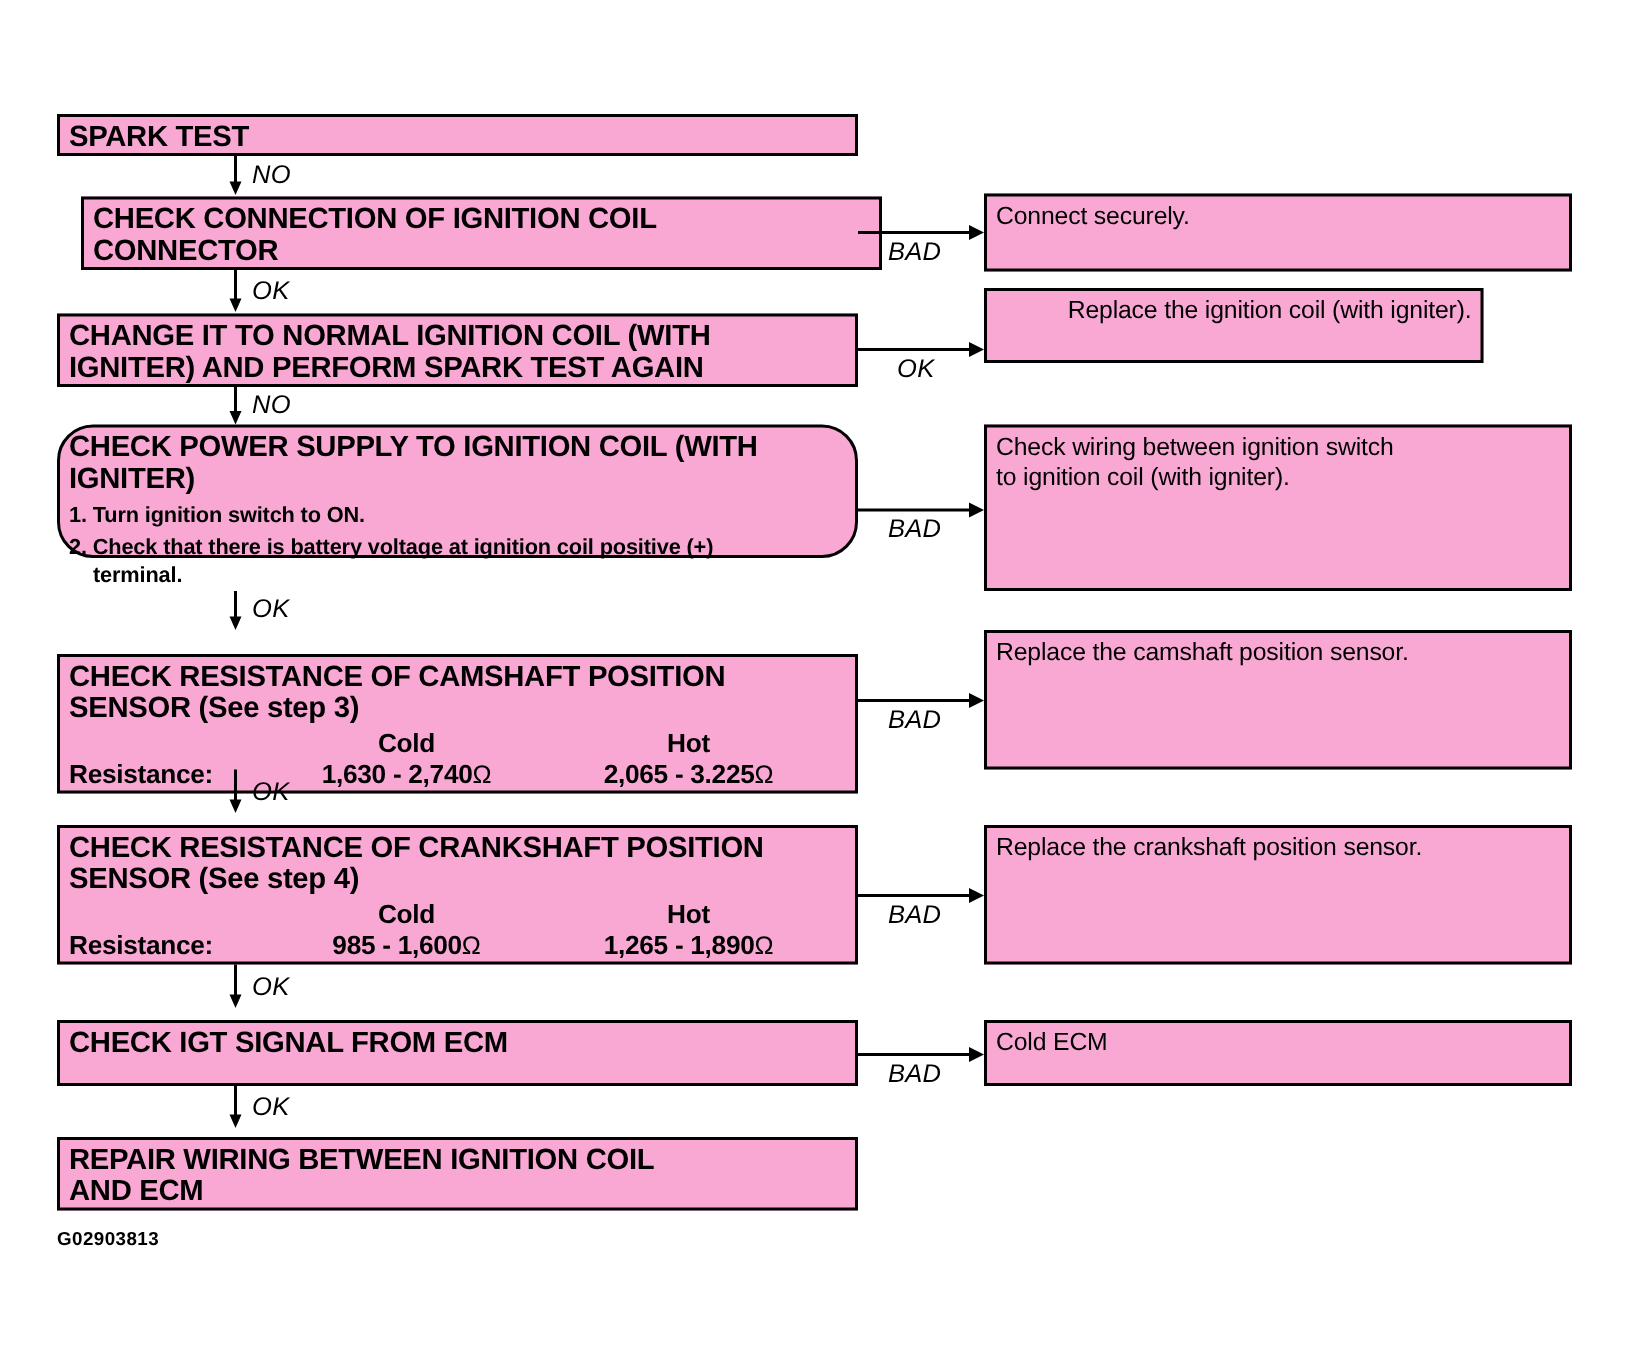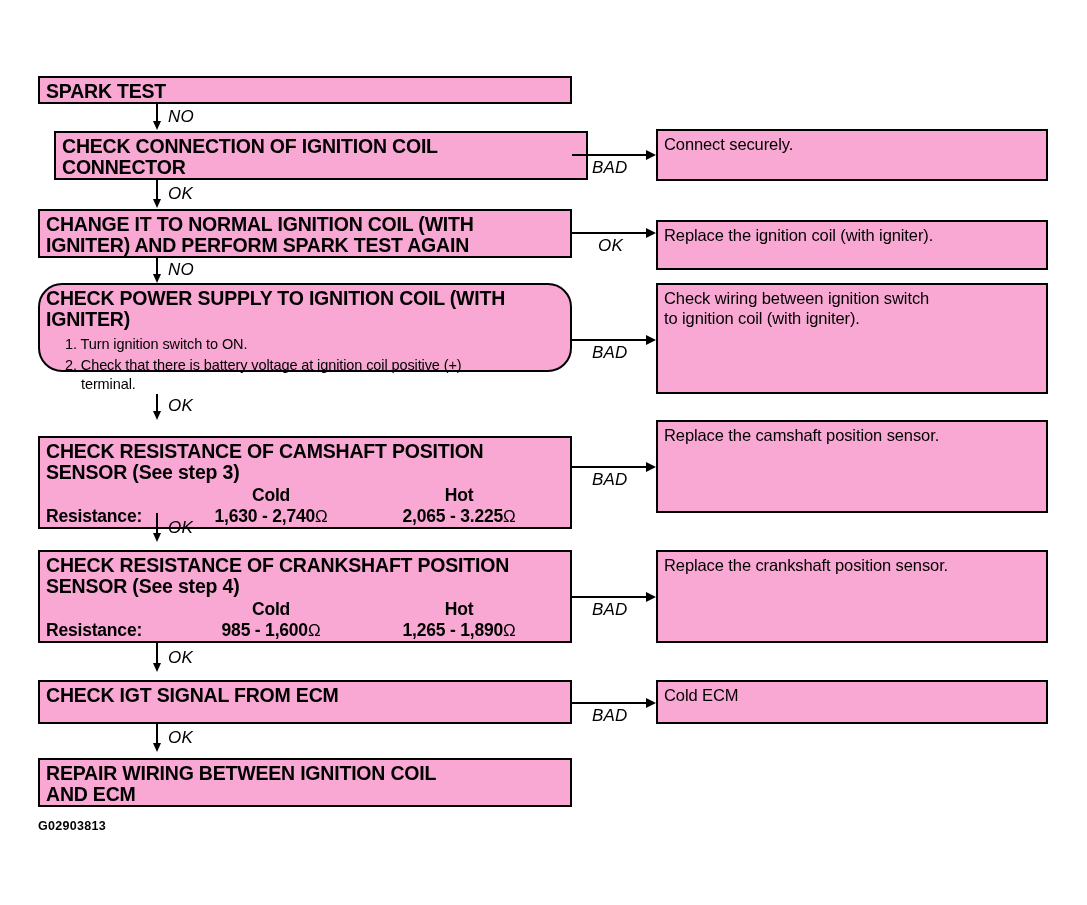--- a/index.html
+++ b/index.html
@@ -31,23 +31,22 @@
     font-size: 19.5px;
     line-height: 1.10;
     letter-spacing: -0.2px;
     white-space: pre-line;
   }
   
   .substeps {
     margin-top: 4px;
     font-size: 14.5px;
     line-height: 1.30;
-    font-weight: normal;
+    font-weight: bold;
     letter-spacing: -0.1px;
-    margin-left: 19px;
   }
   .substep {
     display: block;
     padding-left: 16px;
     text-indent: -16px;
     margin-bottom: 2px;
     white-space: pre-line;
   }
   
   .spec {
@@ -216,21 +215,21 @@
 AND ECM</div>
     </div>
   </div>
 
   <div class="box" style="left:656px; top:129px; width:392px; height:52px;">
     <div class="box-inner">
       <div class="result-text">Connect securely.</div>
     </div>
   </div>
 
-  <div class="box" style="left:656px; top:220px; width:392px; height:50px;">
+  <div class="box" style="left:656px; top:192px; width:333px; height:50px;text-align:right;">
     <div class="box-inner">
       <div class="result-text">Replace the ignition coil (with igniter).</div>
     </div>
   </div>
 
   <div class="box" style="left:656px; top:283px; width:392px; height:111px;">
     <div class="box-inner">
       <div class="result-text">Check wiring between ignition switch
 to ignition coil (with igniter).</div>
     </div>

